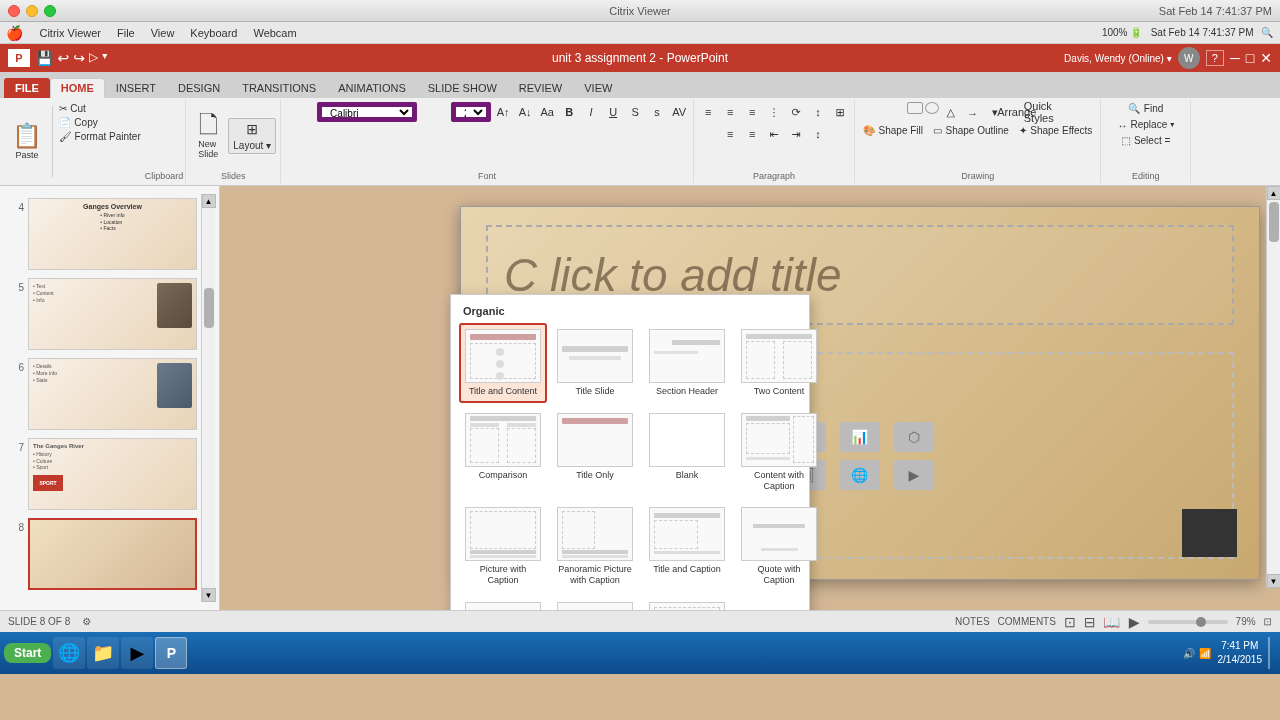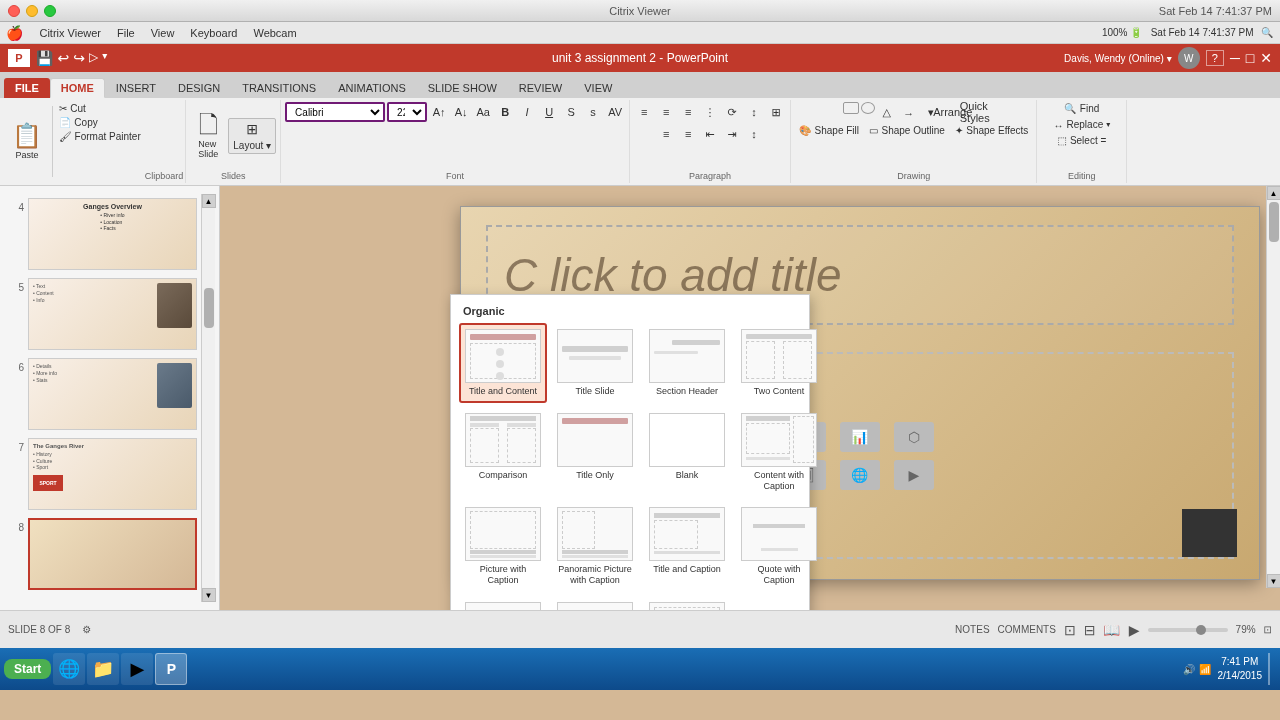--- a/index.html
+++ b/index.html
@@ -225,21 +225,21 @@
       background: #d4b896;
       display: flex;
       align-items: center;
       justify-content: center;
       padding: 20px;
       position: relative;
     }
 
     
     .status-bar {
-      height: 38px;
+      height: 22px;
       background: #e8e8e8;
       border-top: 1px solid #ccc;
       display: flex;
       align-items: center;
       padding: 0 8px;
       font-size: 10px;
       color: #555;
       gap: 12px;
     }
     .status-right {
@@ -320,25 +320,26 @@
       border-left: 1px solid #ccc;
       display: flex;
       flex-direction: column;
       align-items: center;
     }
     .scroll-btn { width: 14px; height: 14px; background: #d0d0d0; display: flex; align-items: center; justify-content: center; font-size: 8px; cursor: pointer; border: 1px solid #bbb; }
     .scroll-track { flex: 1; width: 100%; position: relative; }
     .scroll-thumb { width: 10px; height: 40px; background: #b0b0b0; border-radius: 4px; margin: 2px auto; }
     .format-select {
       height: 20px;
-      border: 2px solid #701a75;
+      border: 5px solid #701a75;
       border-radius: 2px;
       font-size: 10px;
       padding: 0 4px;
       background: white;
+      margin-left: 32px;
     }
     .format-btn {
       width: 20px; height: 20px;
       display: flex; align-items: center; justify-content: center;
       cursor: pointer; border-radius: 2px;
       font-size: 11px; color: #333;
     }
 
     
     .ribbon-main {

